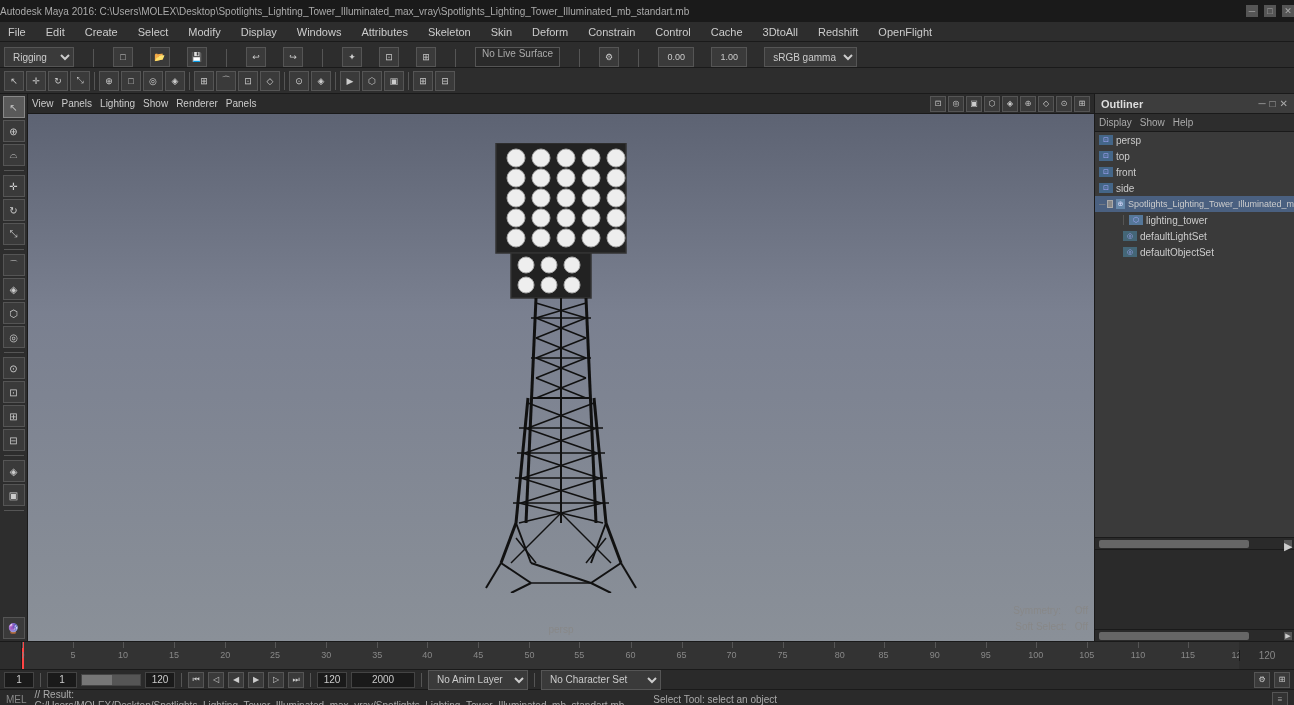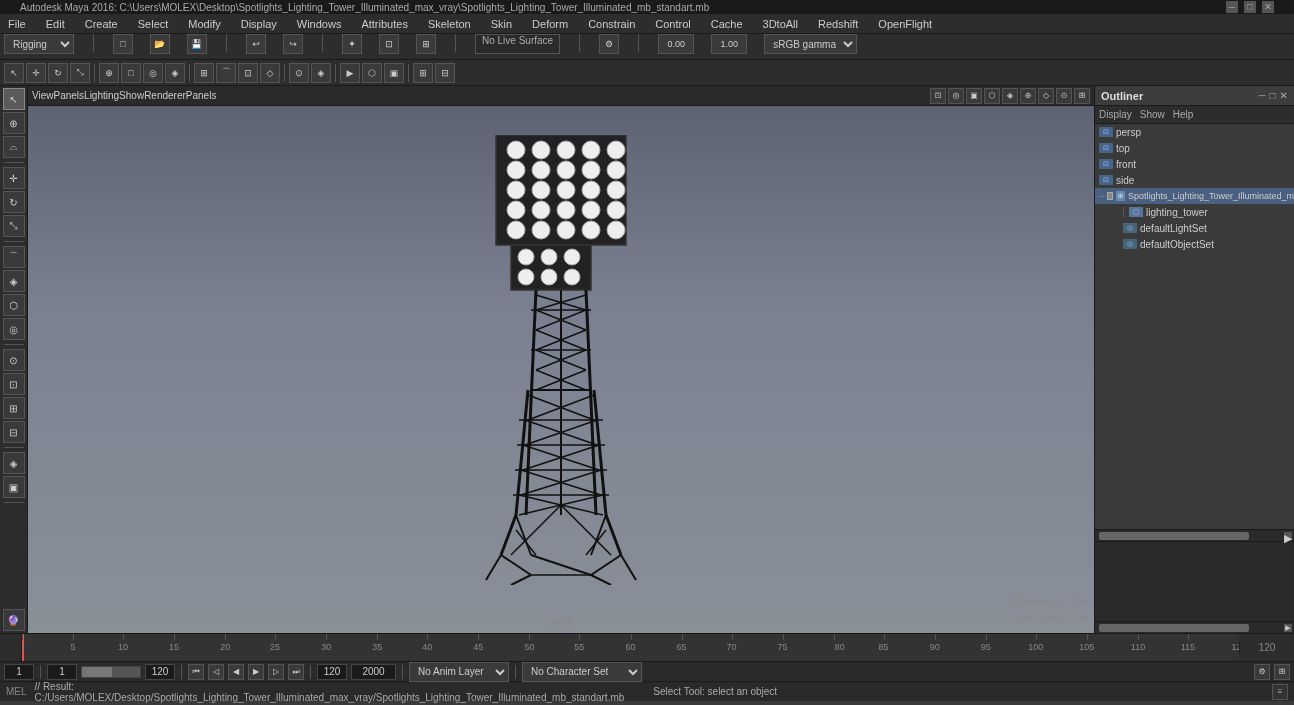--- a/index.html
+++ b/index.html
@@ -1,24 +1,24 @@
 <!DOCTYPE html>
 <html><head>
   <meta charset="utf-8">
   <style>
     * { margin: 0; padding: 0; box-sizing: border-box; }
     body { width: 1294px; height: 705px; overflow: hidden; background: #3a3a3a; font-family: Arial, sans-serif; font-size: 11px; color: #ccc; }
 
     
     #title-bar {
-      height: 14px;
+      height: 22px;
       background: #1a1a1a;
       display: flex;
       align-items: center;
-      padding: 0 20px;
+      padding: 0 0;
       font-size: 10px;
       color: #aaa;
       justify-content: space-between;
     }
     #title-bar .title-text { flex: 1; }
     #title-bar .win-controls { display: flex; gap: 6px; }
     #title-bar .win-btn { width: 12px; height: 12px; background: #555; display: inline-block; text-align: center; line-height: 12px; font-size: 9px; cursor: pointer; }
 
     
     #menu-bar {
@@ -32,21 +32,21 @@
       color: #ccc;
       border-bottom: 1px solid #1a1a1a;
     }
     #menu-bar span { cursor: pointer; padding: 0 4px; }
 
     
     #toolbar1 {
       height: 26px;
       background: #2d2d2d;
       display: flex;
-      align-items: flex-start;
+      align-items: flex-end;
       padding: 0 4px;
       gap: 17px;
       border-bottom: 1px solid #1a1a1a;
     }
     .toolbar-dropdown {
       background: #3a3a3a;
       border: 1px solid #555;
       color: #ccc;
       height: 20px;
       padding: 0 4px;
@@ -408,21 +408,21 @@
     <div class="lt-btn">⊟</div>
     <div class="lt-sep"></div>
     <div class="lt-btn">◈</div>
     <div class="lt-btn">▣</div>
     <div class="lt-sep"></div>
     <div class="lt-btn" style="margin-top:auto;">🔮</div>
   </div>
 
   <div id="viewport">
 
-    <div style="position:absolute; top:0; left:0; right:0; height:20px; background:#2a2a2a; display:flex; align-items:center; padding:0 4px; font-size:10px; z-index:10; border-bottom:1px solid #1a1a1a;">
+    <div style="position:absolute; top:0; left:0; right:0; height:20px; background:#2a2a2a; display:flex; align-items:center; padding:0 4px; gap:8px; font-size:10px; z-index:10; border-bottom:1px solid #1a1a1a;">
       <span>View</span>
       <span>Panels</span>
       <span>Lighting</span>
       <span>Show</span>
       <span>Renderer</span>
       <span>Panels</span>
       <div style="flex:1;"></div>
 
       <div style="display:flex; gap:2px; align-items:center;">
         <div class="tb-btn" style="width:16px;height:16px;font-size:8px;">⊡</div>
@@ -702,21 +702,21 @@
   <div class="bc-sep"></div>
 
   <div class="bc-btn">⏮</div>
   <div class="bc-btn">◁</div>
   <div class="bc-btn">◀</div>
   <div class="bc-btn">▶</div>
   <div class="bc-btn">▷</div>
   <div class="bc-btn">⏭</div>
   <div class="bc-sep"></div>
   <input type="text" class="bc-input" value="120" style="">
-  <input type="text" class="bc-input" style="width: 45px;" value="2000">
+  <input type="text" class="bc-input" style="width: 64px;" value="2000">
   <div class="bc-sep"></div>
 
   <select class="toolbar-dropdown" style="min-width:100px;">
     <option>No Anim Layer</option>
   </select>
   <div class="bc-sep"></div>
 
   <select class="toolbar-dropdown" style="min-width:120px;">
     <option>No Character Set</option>
   </select>

